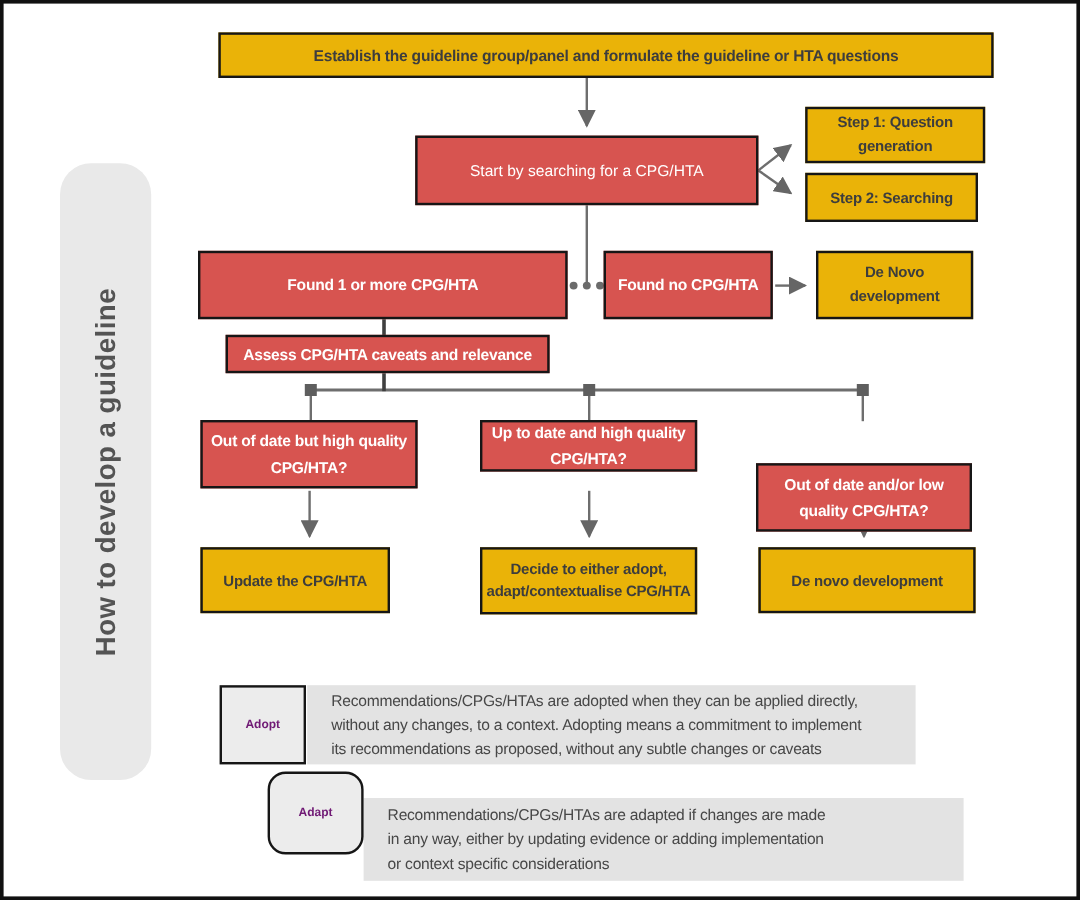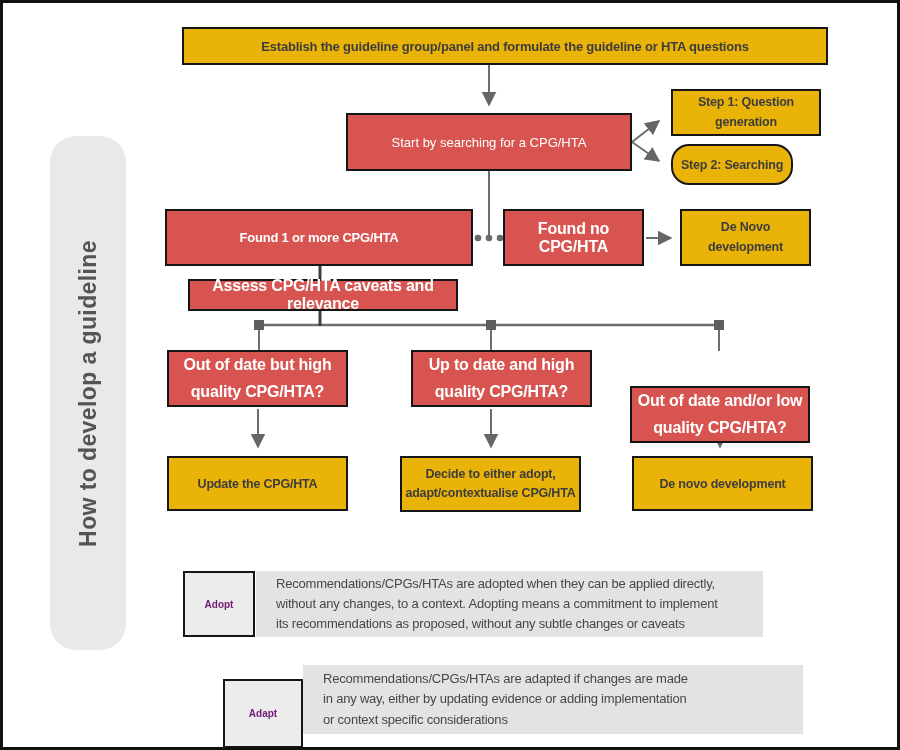--- a/index.html
+++ b/index.html
@@ -19,41 +19,41 @@
     display:flex;align-items:center;justify-content:center;
     text-align:center;
     letter-spacing:-0.2px;
     z-index:2;
   }
   .red{
     background:#d75450;
     border:2px solid #161616;
     color:#ffffff;
     font-weight:bold;
-    font-size:16px;
+    font-size:13px;
   }
   .grey{
     background:#eab308;
     border:2px solid #161616;
     color:#3d3d3d;
     font-weight:bold;
     font-size:12.5px;
   }
   #establish{left:179px;top:24px;width:646px;height:38px;font-size:13px;}
   #start{left:343px;top:110px;width:286px;height:58px;font-size:13px;font-weight:normal;letter-spacing:0;}
   #step1{left:668px;top:86px;width:150px;height:47px;line-height:1.55;padding:0 10px;}
-  #step2{left:668px;top:141px;width:122px;height:41px;border-radius:18px;}
+  #step2{left:668px;top:141px;width:144px;height:41px;}
   #found1{left:162px;top:206px;width:308px;height:57px;font-size:13px;}
   #foundno{left:500px;top:206px;width:141px;height:57px;}
   #denovo-top{left:677px;top:206px;width:131px;height:57px;line-height:1.55;padding:0 8px;}
   #assess{left:185px;top:276px;width:270px;height:32px;}
   #q1{left:164px;top:347px;width:181px;height:57px;line-height:1.65;padding:0 4px;}
-  #q2{left:397px;top:347px;width:181px;height:57px;line-height:1.65;padding:0 4px;margin-left:11px;}
+  #q2{left:397px;top:347px;width:181px;height:43px;line-height:1.65;padding:0 4px;}
   #q3{left:627px;top:347px;width:180px;height:57px;line-height:1.65;padding:0 4px;margin-top:36px;}
-  #a1{left:164px;top:453px;width:181px;height:55px;}
+  #a1{left:164px;top:453px;width:158px;height:55px;}
   #a2{left:397px;top:453px;width:181px;height:56px;line-height:1.5;padding:0 2px;}
   #a3{left:629px;top:453px;width:181px;height:55px;}
 
   .legend-panel{
     position:absolute;
     background:#e3e3e3;
     display:flex;align-items:center;
     text-align:left;
     color:#474747;
     font-size:13px;
@@ -69,21 +69,21 @@
     box-sizing:border-box;
     display:flex;align-items:center;justify-content:center;
     background:#ececec;
     border:2px solid #161616;
     font-weight:bold;
     font-size:10px;
     color:#701a75;
     z-index:2;
   }
   #adopt-box{left:180px;top:568px;width:72px;height:66px;}
-  #adapt-box{left:220px;top:676px;width:80px;height:69px;}
+  #adapt-box{left:220px;top:640px;width:80px;height:69px;border-radius:15px;}
 
   #sidebar{
     position:absolute;
     left:47px;top:133px;width:76px;height:514px;
     background:#e9e9e9;
     border-radius:26px;
     display:flex;align-items:center;justify-content:center;
     z-index:1;
   }
   #sidebar .vtext{

